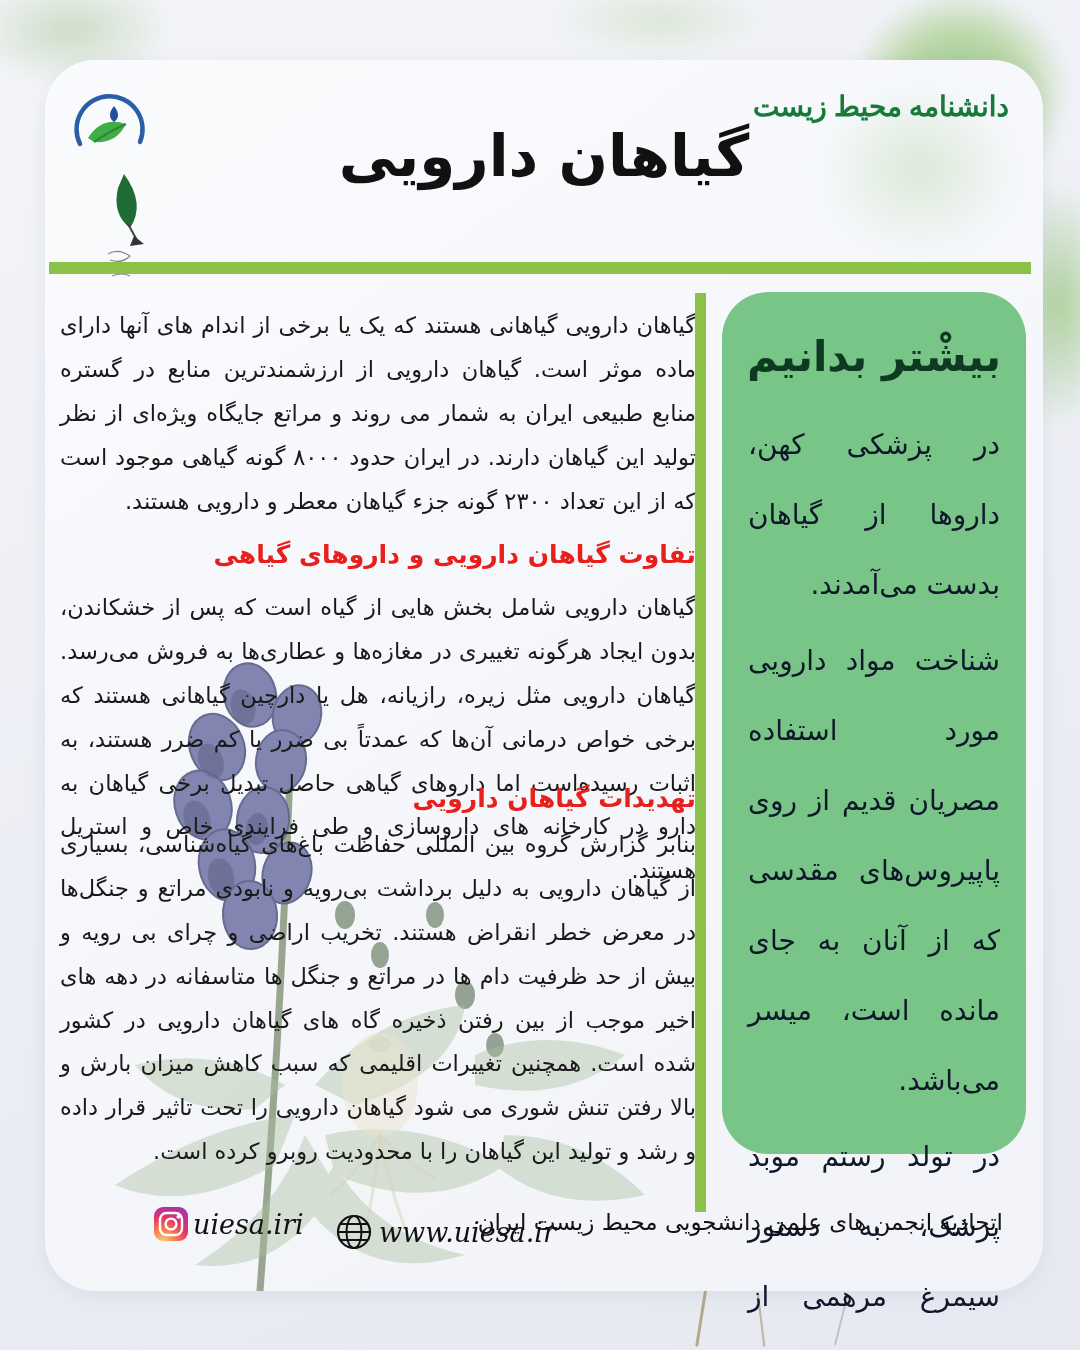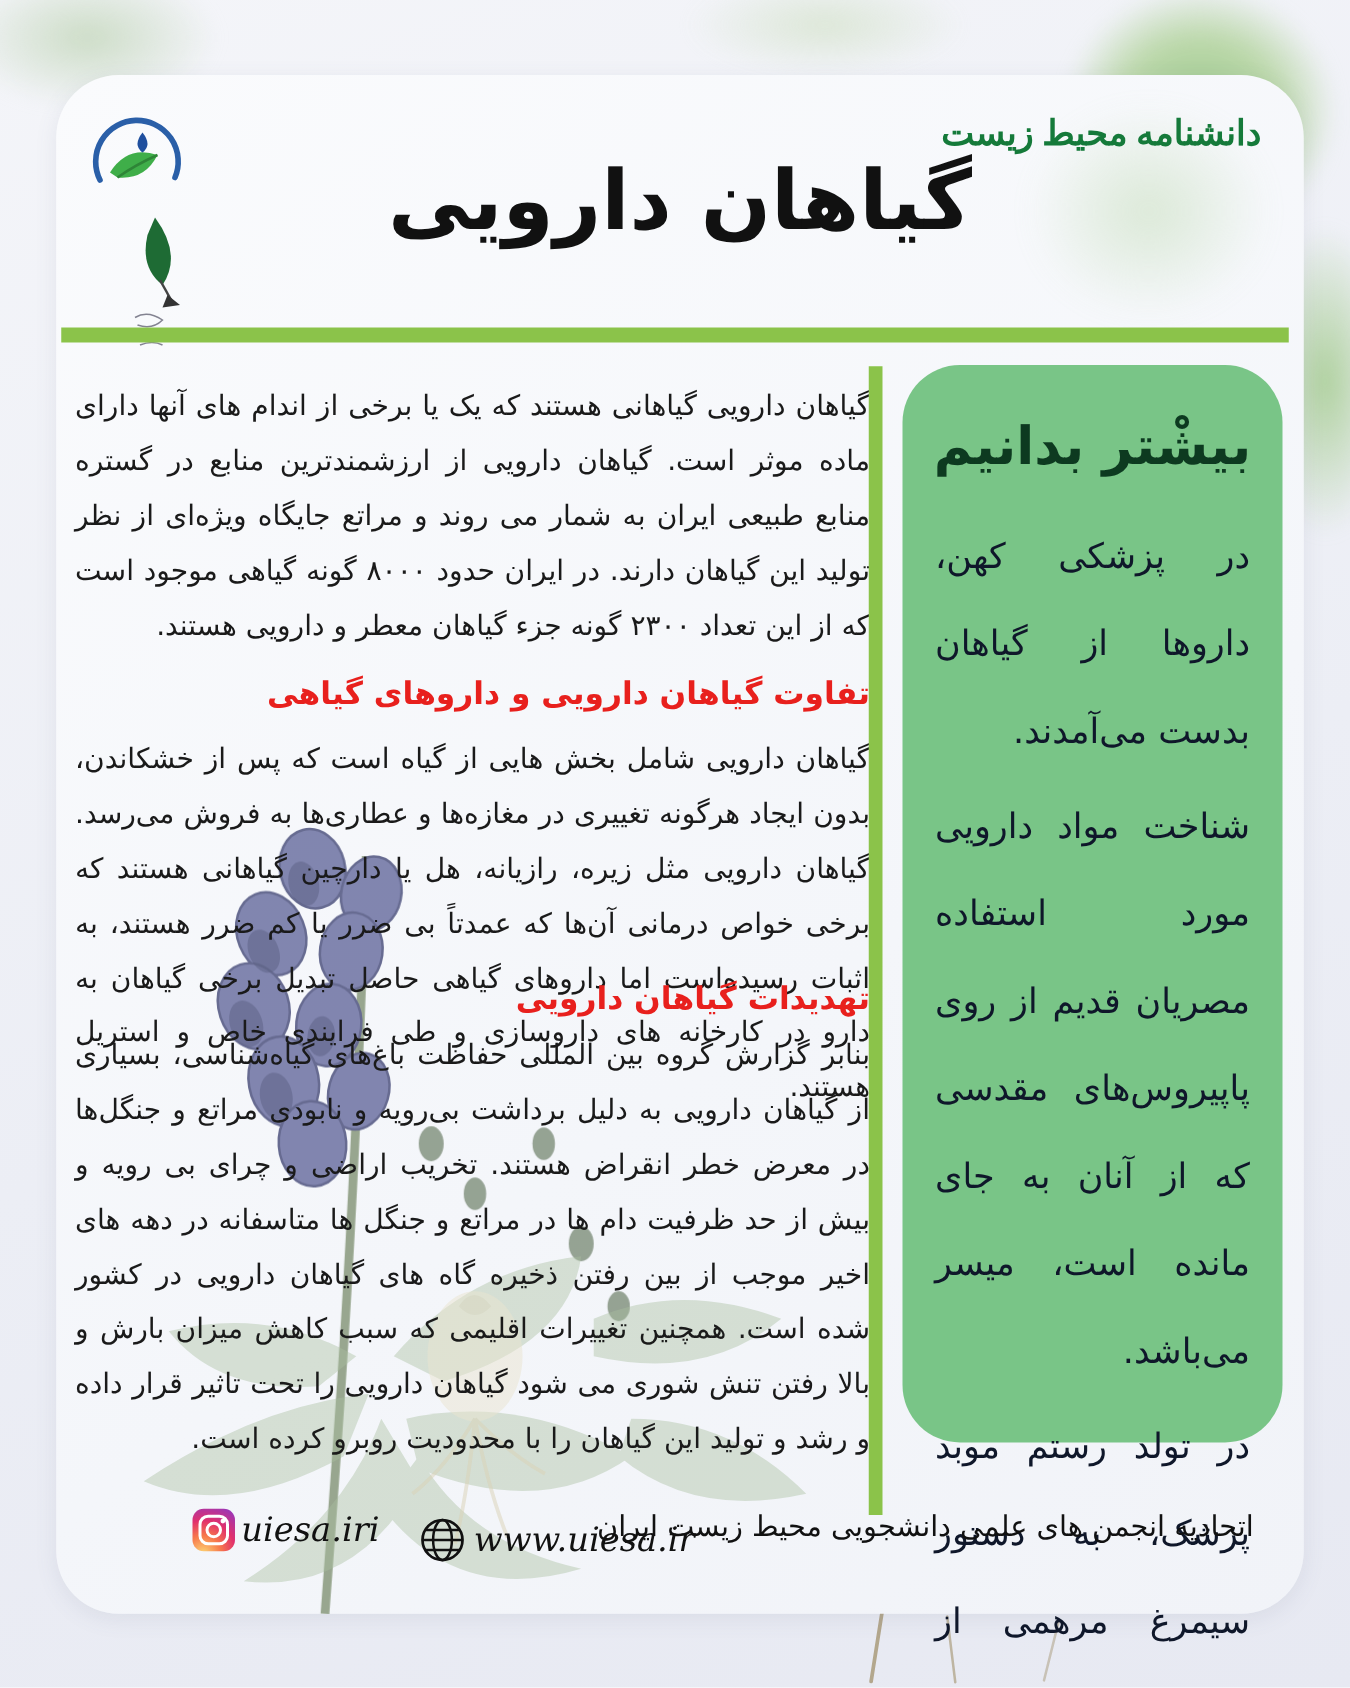--- a/index.html
+++ b/index.html
@@ -30,21 +30,21 @@
     border-radius:50px;box-shadow:0 4px 18px rgba(90,100,130,.10);
   }
   .card-leaf-hint{position:absolute;right:-6px;top:-6px;width:260px;height:230px;
     background:radial-gradient(closest-side,#b9d6aa 0%,rgba(229,238,223,0) 75%);
     filter:blur(12px);opacity:.45;border-radius:50px;pointer-events:none;}
 
   
   .masthead{position:absolute;top:30px;right:34px;font-size:28px;font-weight:bold;
     color:#157a3a;direction:rtl;letter-spacing:.5px;font-family:Liberation Serif, serif;}
   .page-title{position:absolute;top:62px;left:0;width:100%;text-align:center;
-    font-size:66px;font-weight:600;color:#111;direction:rtl;}
+    font-size:58px;font-weight:600;color:#111;direction:rtl;}
   .divider{position:absolute;left:4px;top:202px;width:982px;height:12px;background:#8bc34a;}
 
   
   .logo-circle{position:absolute;left:23px;top:32px;}
   .logo-leaf{position:absolute;left:45px;top:110px;}
 
   
   .article{position:absolute;left:15px;top:238px;width:636px;direction:rtl;}
   .article p{margin:0;font-size:22.5px;line-height:1.95;text-align:justify;text-align-last:right;}
   .intro{position:absolute;top:6px;right:0;width:636px;}

